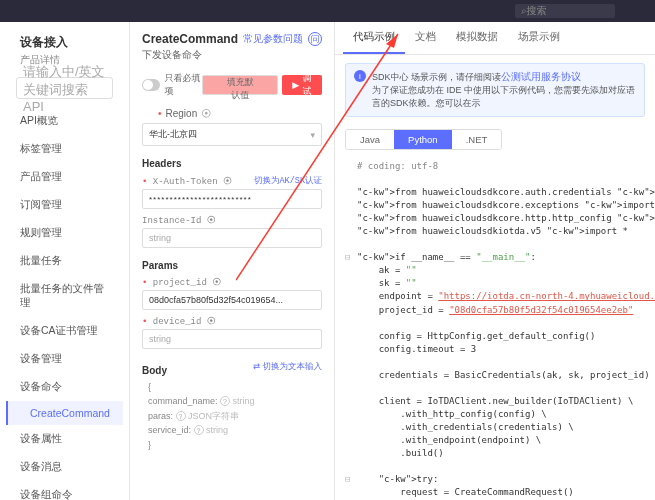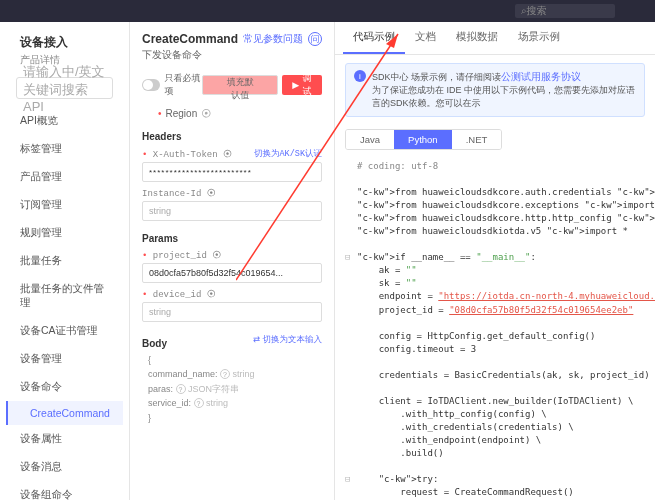--- a/index.html
+++ b/index.html
@@ -111,20 +111,24 @@
             <span>▶</span>
             <span>调试</span>
           </button>
       </div>
     </div>
 
     <div class="section-label req">
         <span>Region</span> 
         <span style="color:#aaa;">⦿</span>
       </div>
+    <div class="field-box">
+        <span>华北-北京四</span>
+        <span style="margin-left:auto;color:#aaa;">▾</span>
+      </div>
 
     <div class="section-hdr">Headers</div>
     <div class="header-row">
       <span><span style="color:#ff4d4f;">• </span><span>X-Auth-Token</span> <span>⦿</span></span>
       <span class="link" style="font-size:8.5px;">切换为AK/SK认证</span>
     </div>
     <div class="field-box dots">
         <span>*************************</span>
       </div>
     <div class="header-row">

